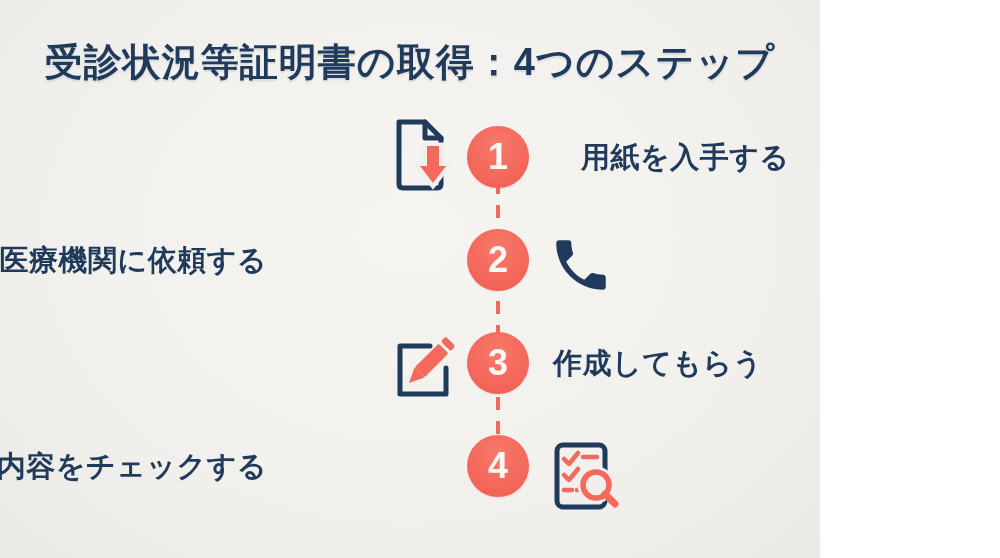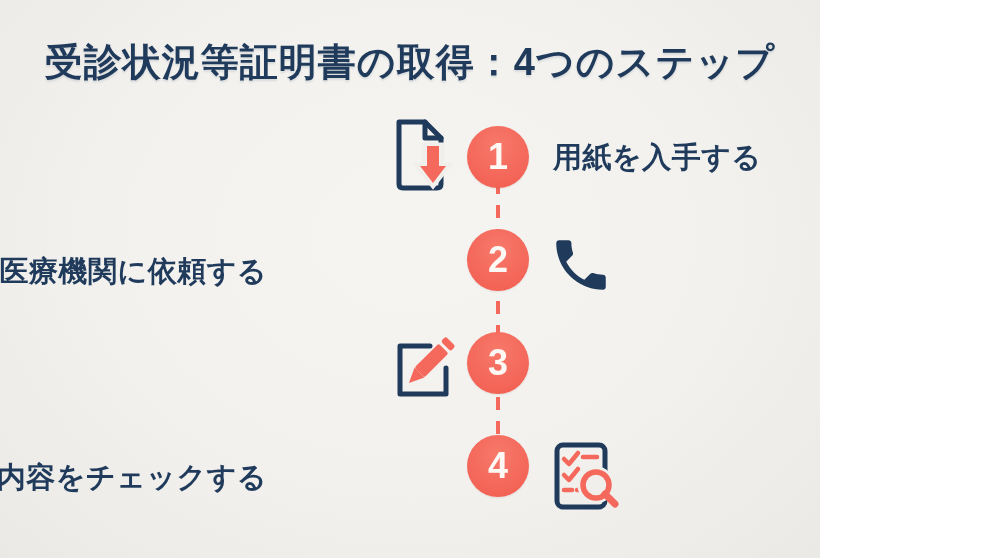--- a/index.html
+++ b/index.html
@@ -44,22 +44,22 @@
   .step-label {
     position: absolute;
     font-size: 29px;
     font-weight: 800;
     color: var(--navy);
     white-space: nowrap;
     transform: translateY(-50%);
     letter-spacing: 0.5px;
   }
   .label-right-of { left: 553px; }
-  .label-left-of  { right: 553px; text-align: right; margin-top: 11px; }
-  .l1 { top: 158px; }
+  .label-left-of  { right: 553px; text-align: right; }
+  .l1 { top: 158px; margin-left: 28px; }
   .l2 { top: 261px; }
   .l3 { top: 364px; }
   .l4 { top: 467px; text-align: center; }
 
   .icon { position: absolute; }
   .icon-doc   { left: 389px; top: 118px; }
   .icon-phone { left: 548px; top: 232px; }
   .icon-edit  { left: 388px; top: 336px; }
   .icon-check { left: 549px; top: 440px; }
 
@@ -132,15 +132,16 @@
     </div>
   <div class="step-circle c3">
       <span>3</span>
     </div>
   <div class="step-circle c4">
       <span>4</span>
     </div>
 
   <div class="step-label label-right-of l1">用紙を入手する</div>
   <div class="step-label label-left-of  l2">医療機関に依頼する</div>
+  <div class="step-label label-right-of l3">作成してもらう</div>
   <div class="step-label label-left-of  l4">内容をチェックする</div>
 
 </div>
 
 </body></html>

